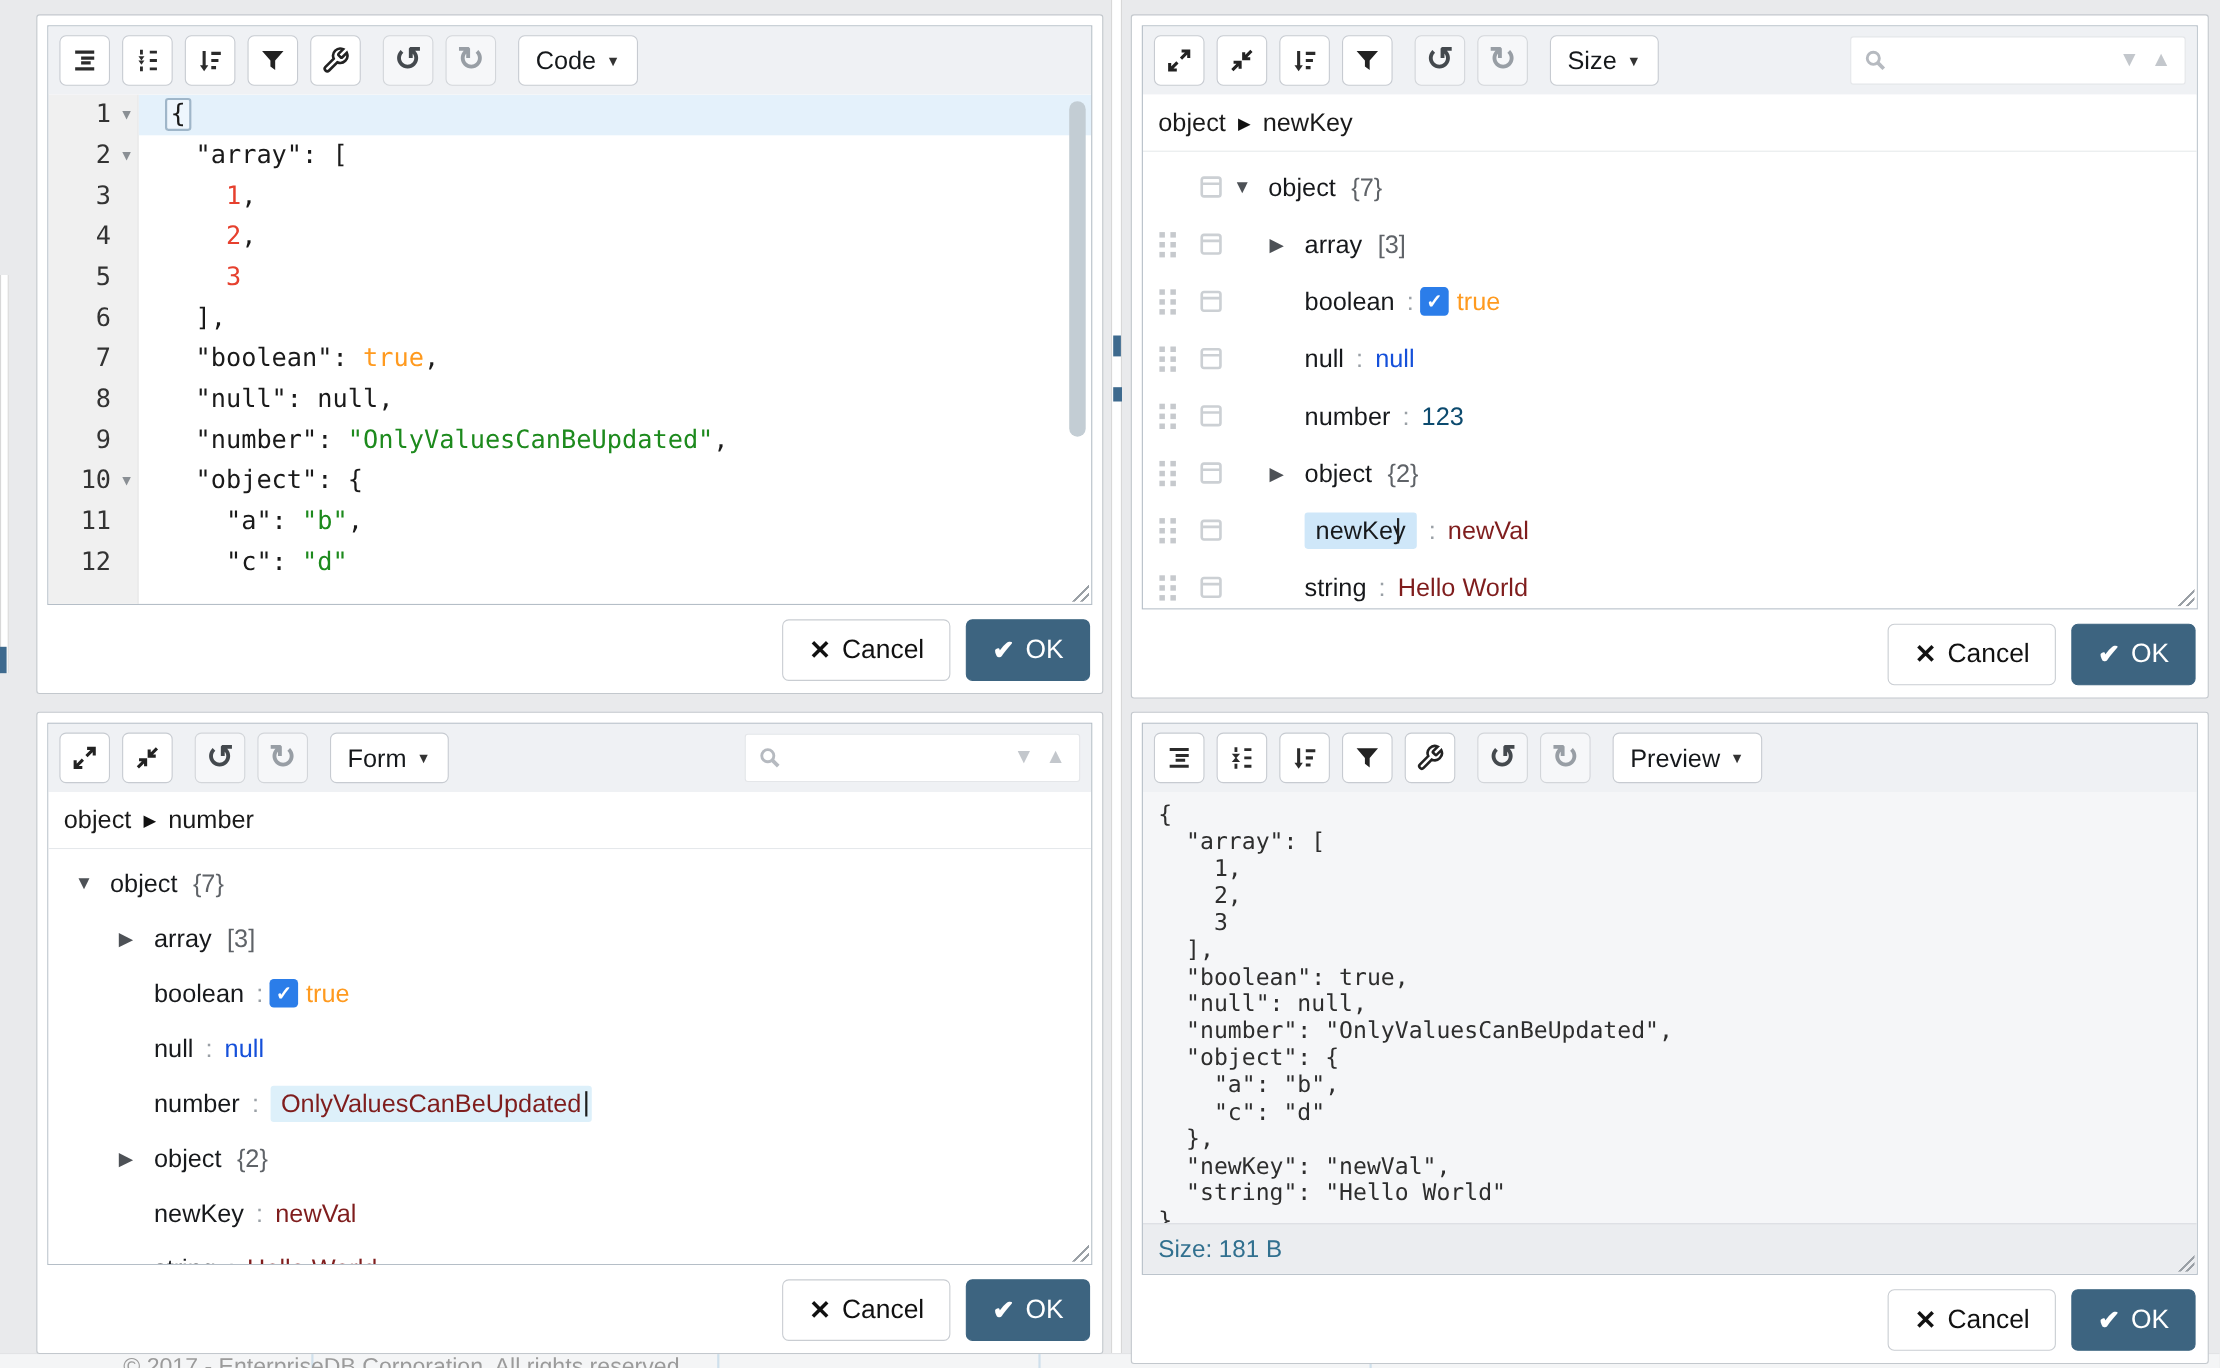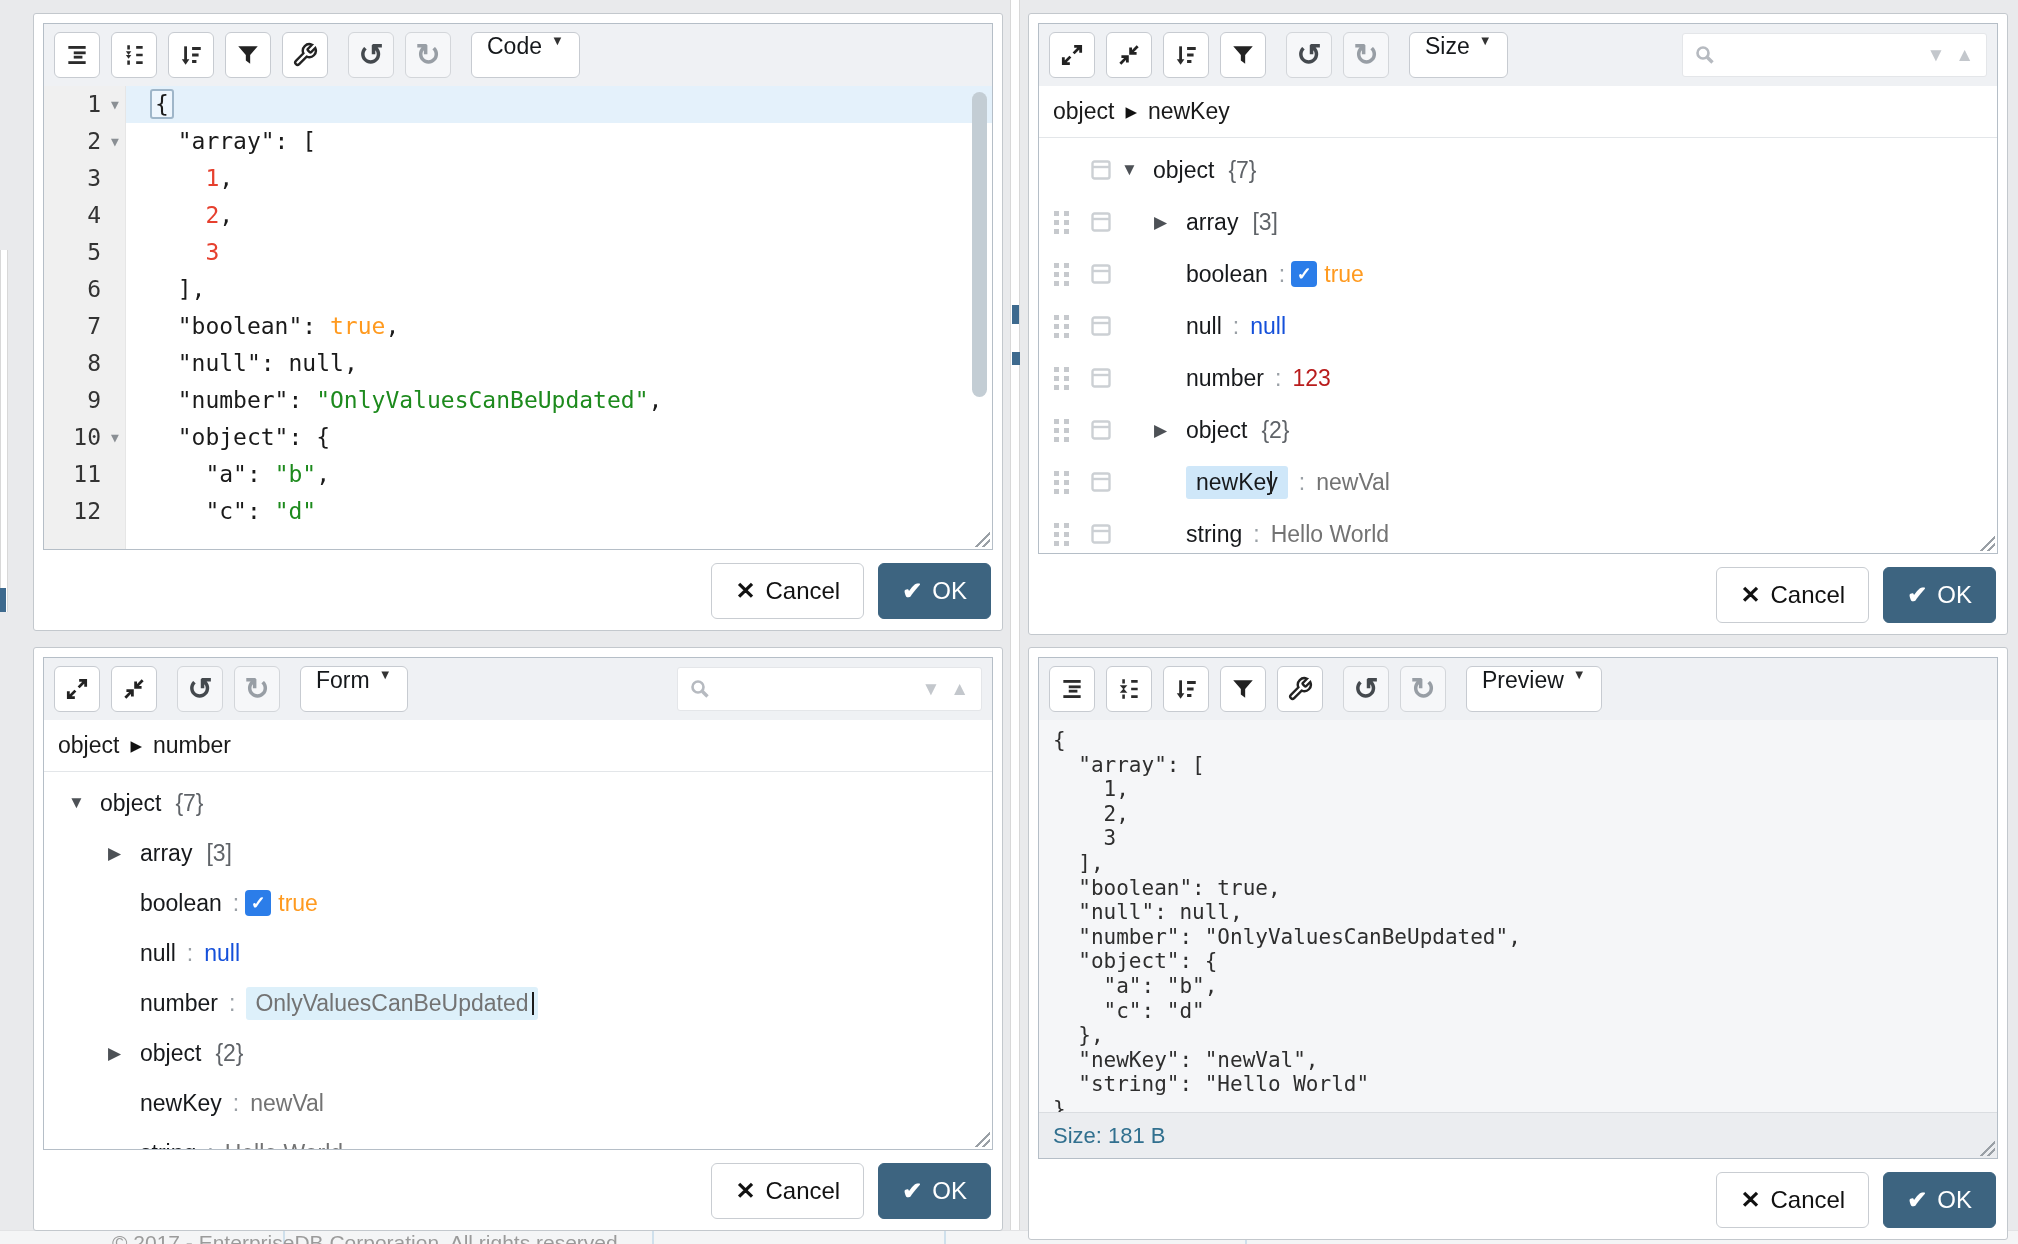--- a/index.html
+++ b/index.html
@@ -32,21 +32,21 @@
 
   
   .toolbar { background:#eff1f4; padding:8px 10px; display:flex; align-items:center; gap:11px; flex:0 0 auto; }
   .tbtn { width:46px; height:46px; background:#fff; border:1px solid #c7cbd1; border-radius:6px;
           display:flex; align-items:center; justify-content:center; flex:0 0 auto; cursor:pointer; }
   .tbtn svg { display:block; }
   .tbtn.urbtn { background:#f6f7f9; border-color:#d3d6da; font-size:30px; line-height:1; font-weight:bold; }
   .undo-glyph { color:#44494e; } .redo-glyph { color:#989ea5; }
   .gap-l { margin-left:9px; }
   .modebtn { height:46px; background:#fff; border:1px solid #c7cbd1; border-radius:6px; padding:0 15px;
-             display:flex; gap:9px; font-size:23px; color:#15181b; cursor:pointer; }
+             display:flex; align-items:center; gap:9px; font-size:23px; color:#15181b; cursor:pointer; }
   .modebtn .caret { font-size:13px; color:#333; }
   .searchbox { margin-left:auto; width:305px; height:44px; background:#fff; border:1px solid #e4e6e9; border-radius:3px;
                display:flex; align-items:center; padding:0 10px; gap:8px; }
   .searchbox input { flex:1; min-width:0; border:none; outline:none; font-size:20px; font-family:"Liberation Sans",sans-serif; background:transparent; }
   .searchnav { color:#c3c7cc; font-size:19px; letter-spacing:2px; cursor:pointer; }
 
   
   .breadcrumb { background:#fff; border-bottom:1px solid #e3e6e9; padding:12px 14px; font-size:23px; display:flex; align-items:center; gap:11px; flex:0 0 auto; }
   .breadcrumb .bc-sep { font-size:15px; color:#111; }
 
@@ -56,21 +56,21 @@
   .tree-rows .trow { height:52px; } .form-rows .trow { height:50px; }
   .slot-drag { width:30px; margin-left:8px; display:flex; align-items:center; justify-content:center; flex:0 0 auto; cursor:grab; }
   .slot-action { width:36px; margin-left:6px; display:flex; align-items:center; justify-content:center; flex:0 0 auto; cursor:pointer; }
   .tarrow { width:32px; text-align:left; color:#4d5156; font-size:17px; flex:0 0 auto; cursor:pointer; }
   .tname { color:#17191c; position:relative; }
   .tname.sel { background:#cfe7f9; border-radius:3px; padding:3px 10px; }
   .tname.sel::after { content:""; position:absolute; right:16px; top:5px; bottom:5px; width:2px; background:#222; }
   .tmeta { color:#5f6368; margin-left:14px; }
   .tsep { color:#9aa0a6; margin:0 11px; }
   .tsep.tight { margin-right:6px; }
-  .tval.v-str { color:#737373; } .tval.v-num { color:#b91c1c; } .tval.v-bool { color:#ff9a1f; } .tval.v-null { color:#1550da; }
+  .tval.v-str { color:#7f1d1d; } .tval.v-num { color:#0c4a6e; } .tval.v-bool { color:#ff9a1f; } .tval.v-null { color:#1550da; }
   .tval.editing { background:#ddf0fa; border-radius:3px; padding:3px 9px; position:relative; }
   .tval.editing::after { content:""; position:absolute; right:4px; top:5px; bottom:5px; width:2px; background:#1c1c1c; }
   .cbx { width:26px; height:26px; background:#2b7de9; border-radius:4px; display:inline-flex; align-items:center; justify-content:center;
          color:#fff; font-size:18px; font-weight:bold; margin-right:7px; flex:0 0 auto; cursor:pointer; }
 
   
   .codearea { flex:1; min-height:0; display:flex; overflow:hidden; position:relative;
               font-family:"DejaVu Sans Mono", monospace; font-size:23px; line-height:37px; }
   .gutter { width:82px; background:#f0f0f0; border-right:1px solid #e6e6e6; flex:0 0 auto; color:#333; }
   .gline { display:flex; height:37px; align-items:center; }

